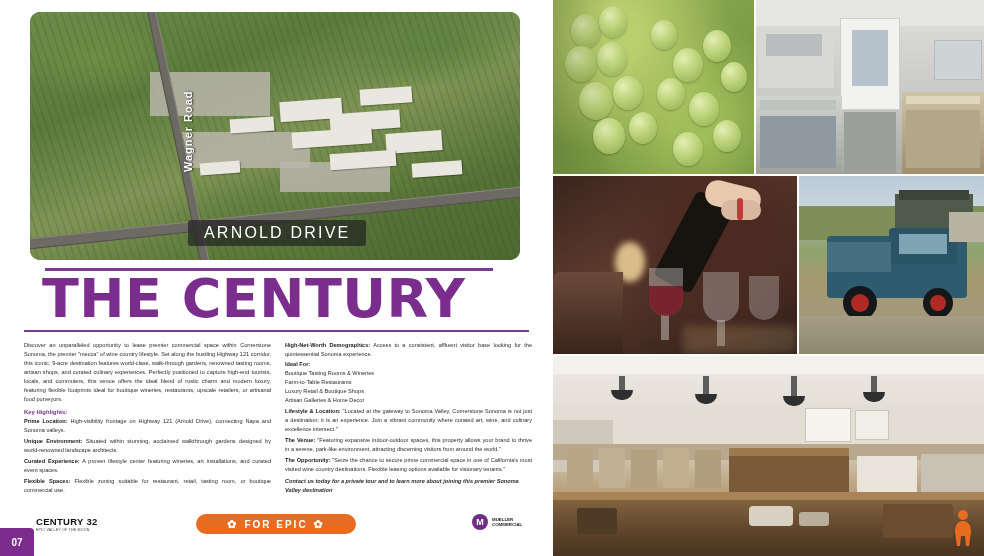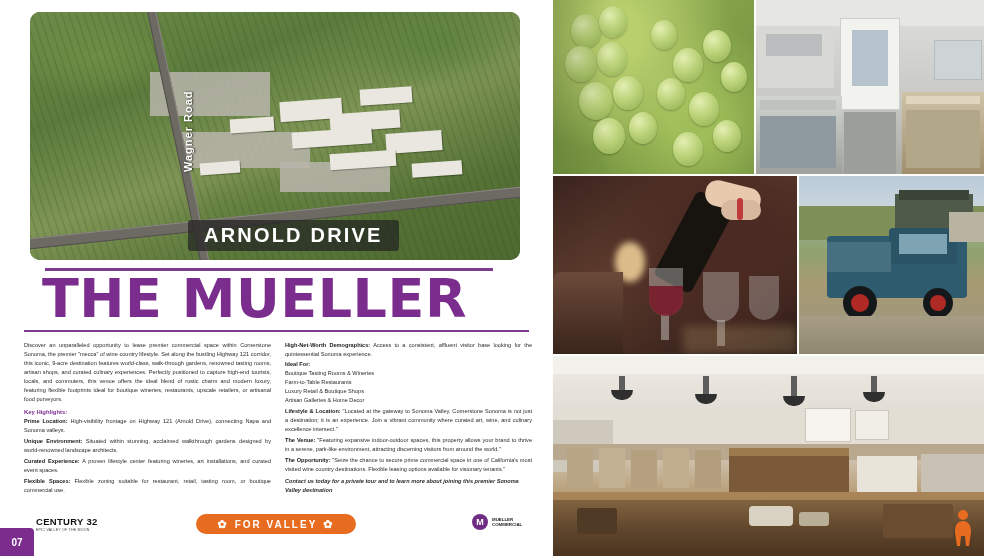--- a/index.html
+++ b/index.html
@@ -85,22 +85,22 @@
   }
   .road-label.vertical {
     transform: rotate(-90deg);
     transform-origin: left top;
   }
   .arnold-banner {
     position: absolute;
     left: 158px; top: 208px;
     background: rgba(35,35,35,0.72);
     color: #fff;
-    font-size: 20px;
-    font-weight: bold;
+    font-size: 16px;
+    font-weight: normal;
     letter-spacing: 2.2px;
     padding: 4px 16px;
     border-radius: 3px;
   }
 
   .rule-top {
     position: absolute;
     left: 45px; top: 268px;
     width: 448px; height: 3px;
     background: #7b3b8f;
@@ -355,21 +355,21 @@
 
       <div class="road-diag" style="left:-20px; top:200px; width:540px; transform:rotate(-6deg);"></div>
       <div class="road-diag" style="left:120px; top:-30px; width:320px; height:9px; transform:rotate(78deg); transform-origin:left top;"></div>
 
       <div class="road-label vertical" style="left:152px; top:160px;">Wagner Road</div>
 
       <div class="arnold-banner">ARNOLD DRIVE</div>
     </div>
 
     <div class="rule-top"></div>
-    <div class="title-building">THE MUELLER</div>
+    <div class="title-building">THE CENTURY</div>
     <div class="rule-bottom"></div>
 
     <div class="body-cols">
 
       <div class="body-col">
         <p class="body-p">Discover an unparalleled opportunity to lease premier commercial space within Cornerstone Sonoma, the premier "mecca" of wine country lifestyle. Set along the bustling Highway 121 corridor, this iconic, 9-acre destination features world-class, walk-through gardens, renowned tasting rooms, artisan shops, and curated culinary experiences. Perfectly positioned to capture high-end tourists, locals, and commuters, this venue offers the ideal blend of rustic charm and modern luxury, featuring flexible footprints ideal for boutique wineries, restaurants, upscale retailers, or artisanal food purveyors.</p>
 
         <div class="sec-head">Key Highlights:</div>
 
         <p class="kv">
@@ -422,21 +422,21 @@
     <div class="footer">
       <div class="page-num">07</div>
 
       <div class="c21">
         <span>CENTURY 32</span>
         <span class="sub">EPIC VALLEY OF THE MOON</span>
       </div>
 
       <div class="for-lease">
         <span class="floret">✿</span>
-        <span>FOR VALLEY</span>
+        <span>FOR EPIC</span>
         <span class="floret">✿</span>
       </div>
 
       <div class="broker-logo">
         <div class="broker-mark">M</div>
         <div class="broker-text">
           <span>MUELLER</span>
           <span>COMMERCIAL</span>
         </div>
       </div>

